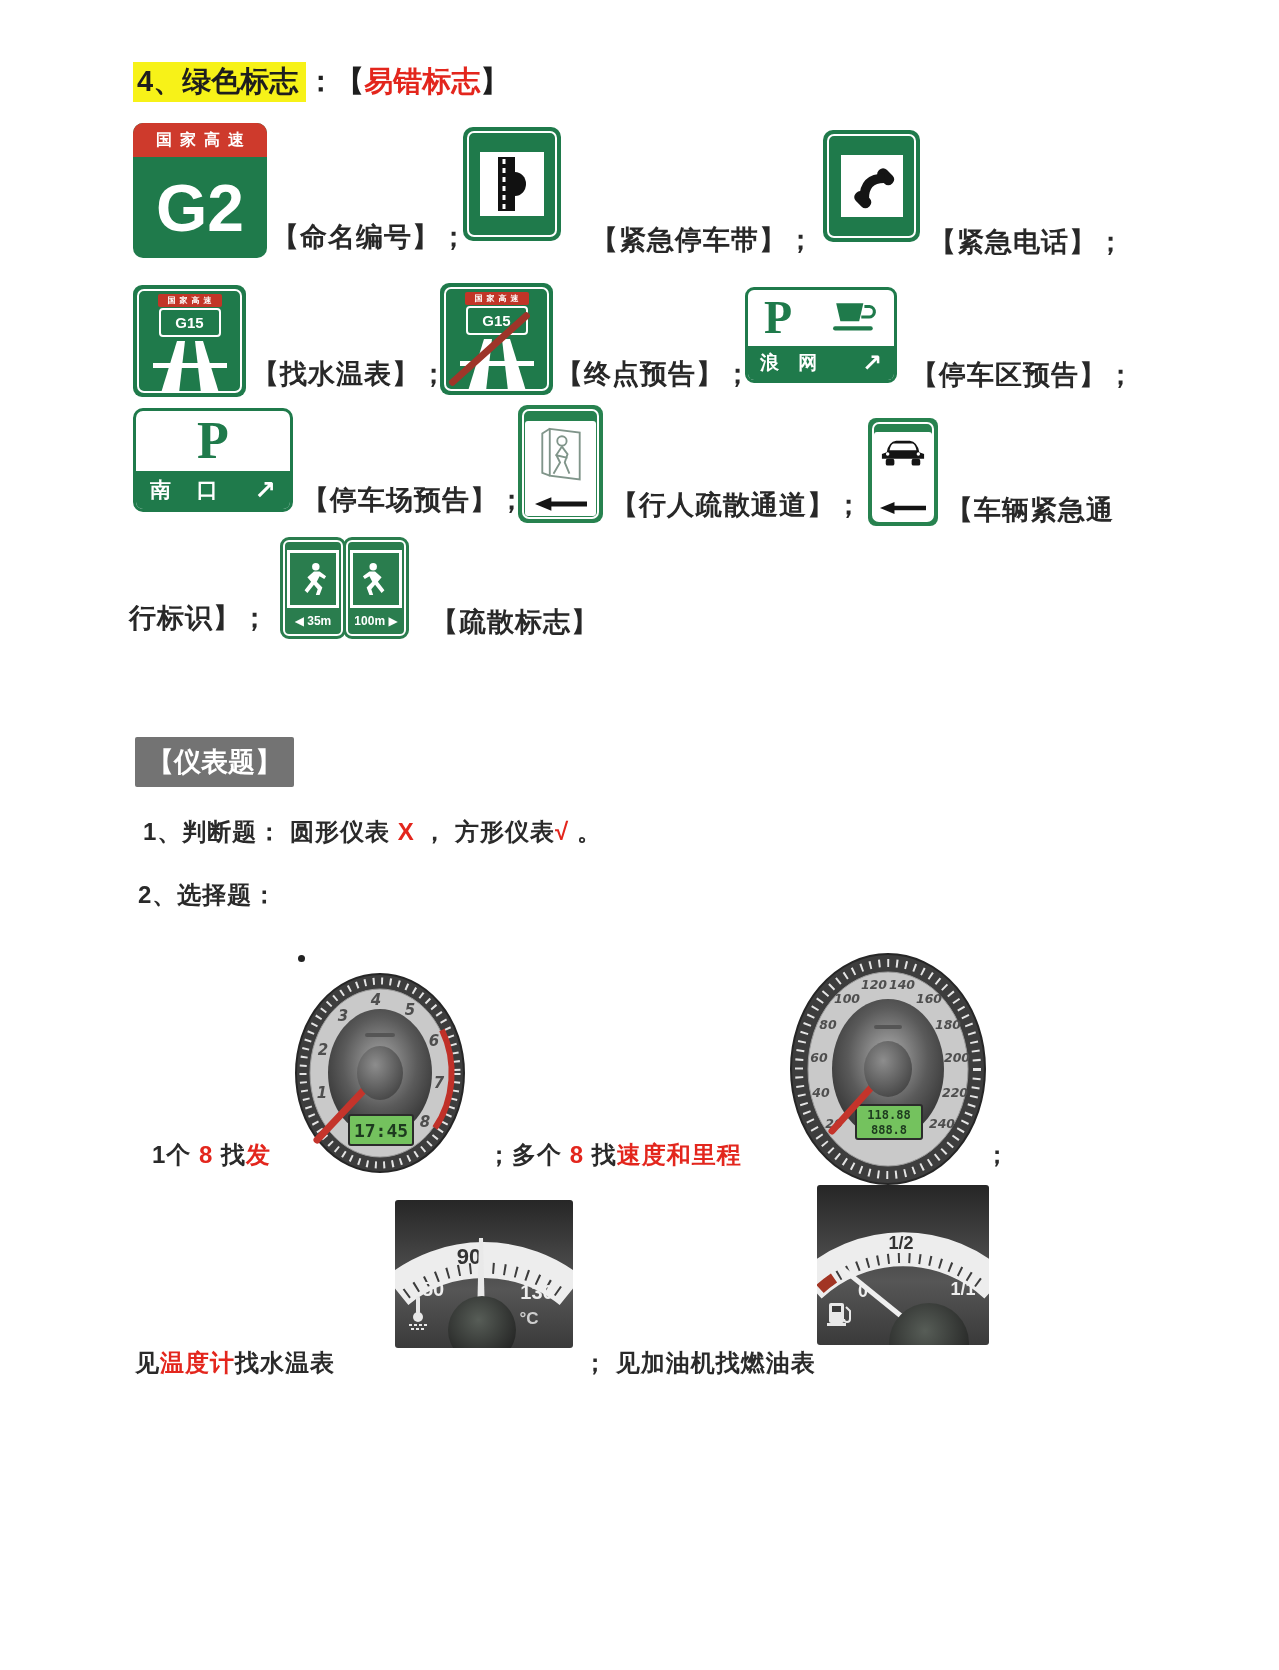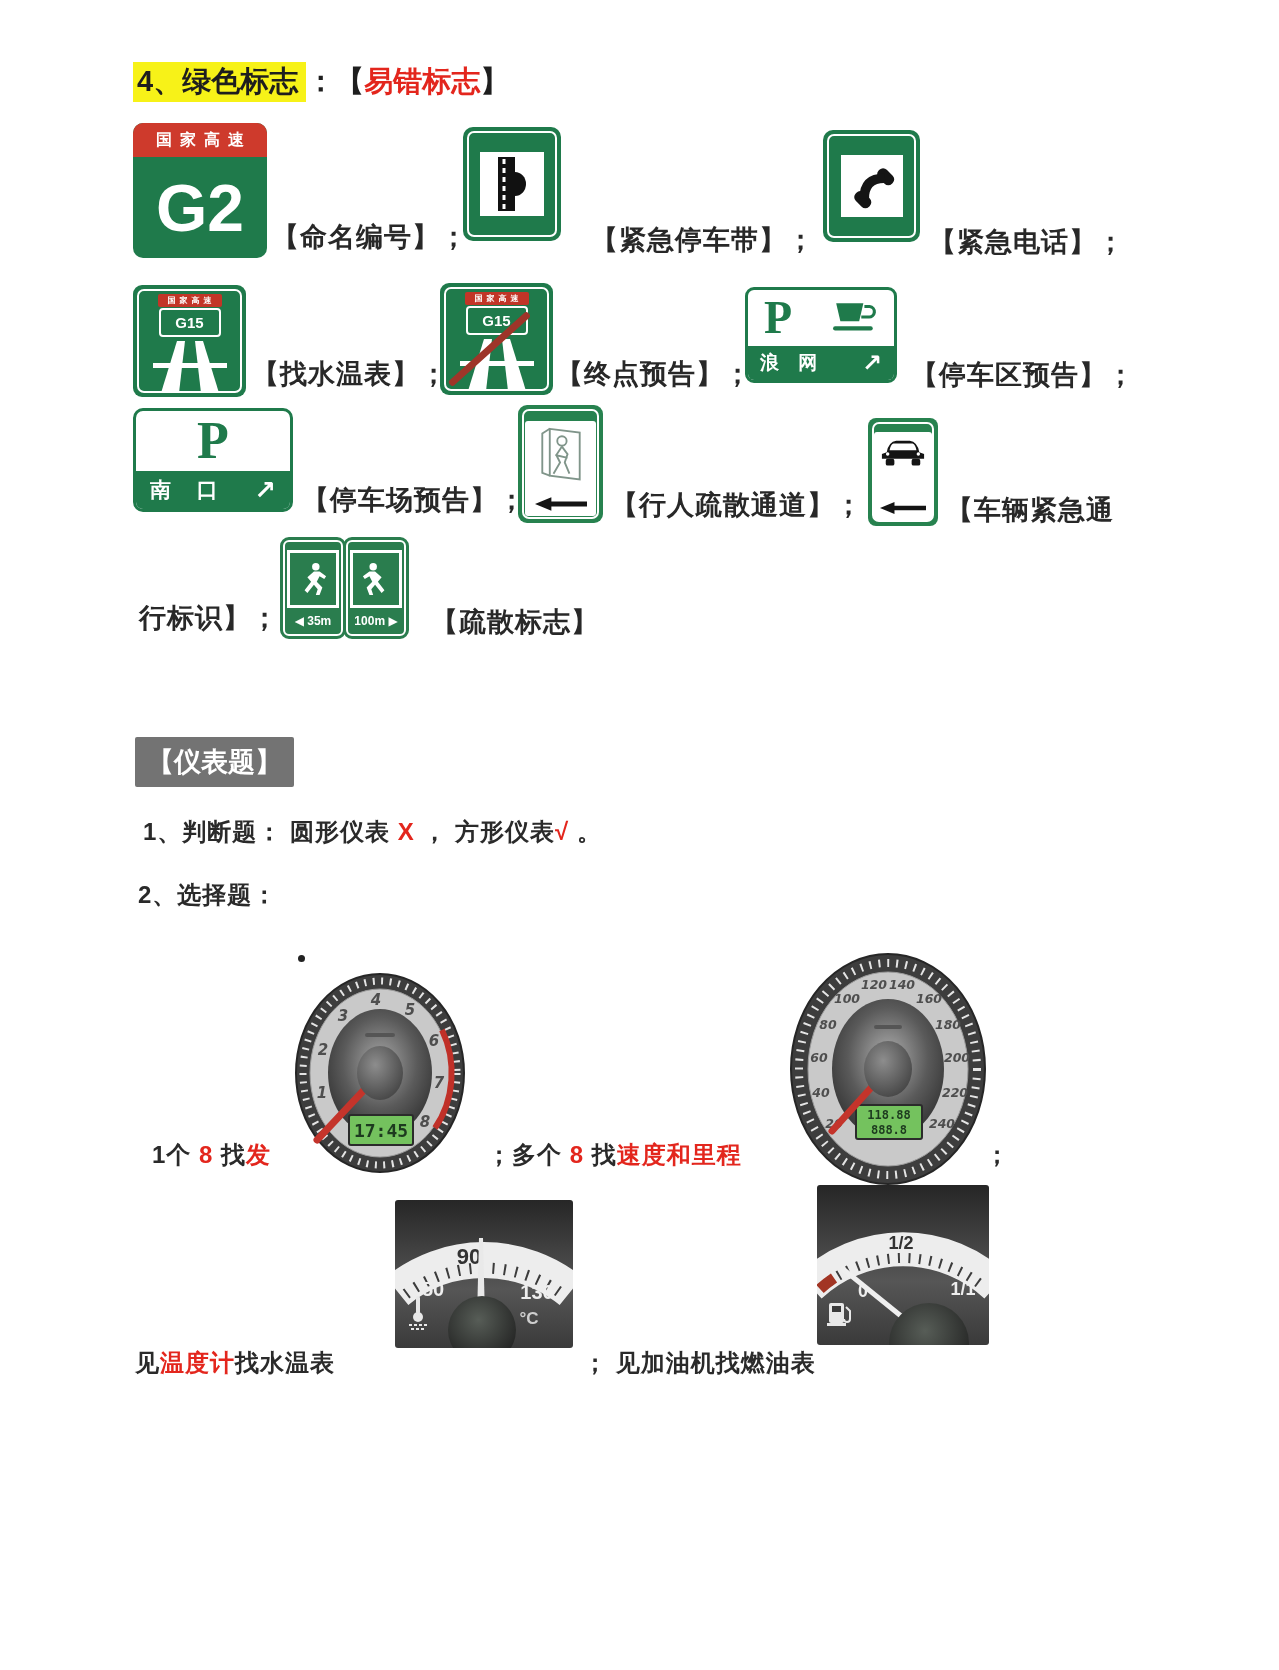--- a/index.html
+++ b/index.html
@@ -208,21 +208,21 @@
         <circle cx="8" cy="16" r="1.8" fill="#fff"></circle>
         <circle cx="40" cy="16" r="1.8" fill="#fff"></circle>
       </svg>
       <svg width="46" height="12" viewBox="0 0 54 14">
         <polygon points="0,7 17,0 17,4.5 54,4.5 54,9.5 17,9.5 17,14" fill="#141414"></polygon>
       </svg>
     </div>
   </div>
   <div class="abs lbl" style="left:946px;top:492px;">【车辆紧急通</div>
 
-  <div class="abs lbl" style="left:139px;top:600px;">行标识】；</div>
+  <div class="abs lbl" style="left:129px;top:600px;">行标识】；</div>
 
   <div class="abs evac">
     <div class="evac-panel">
       <div class="evac-box">
         <svg width="30" height="34" viewBox="0 0 32 36" fill="#fff">
           <circle cx="19" cy="5" r="4"></circle>
           <path d="M17,10 L10,16 L14,21 L7,30 L10,33 L17,24 L21,29 L19,35 L23,35 L26,27 L20,21 L23,15 L28,18 L30,15 L23,10 Z"></path>
         </svg>
       </div>
       <span class="evac-dist">◀ 35m</span>

